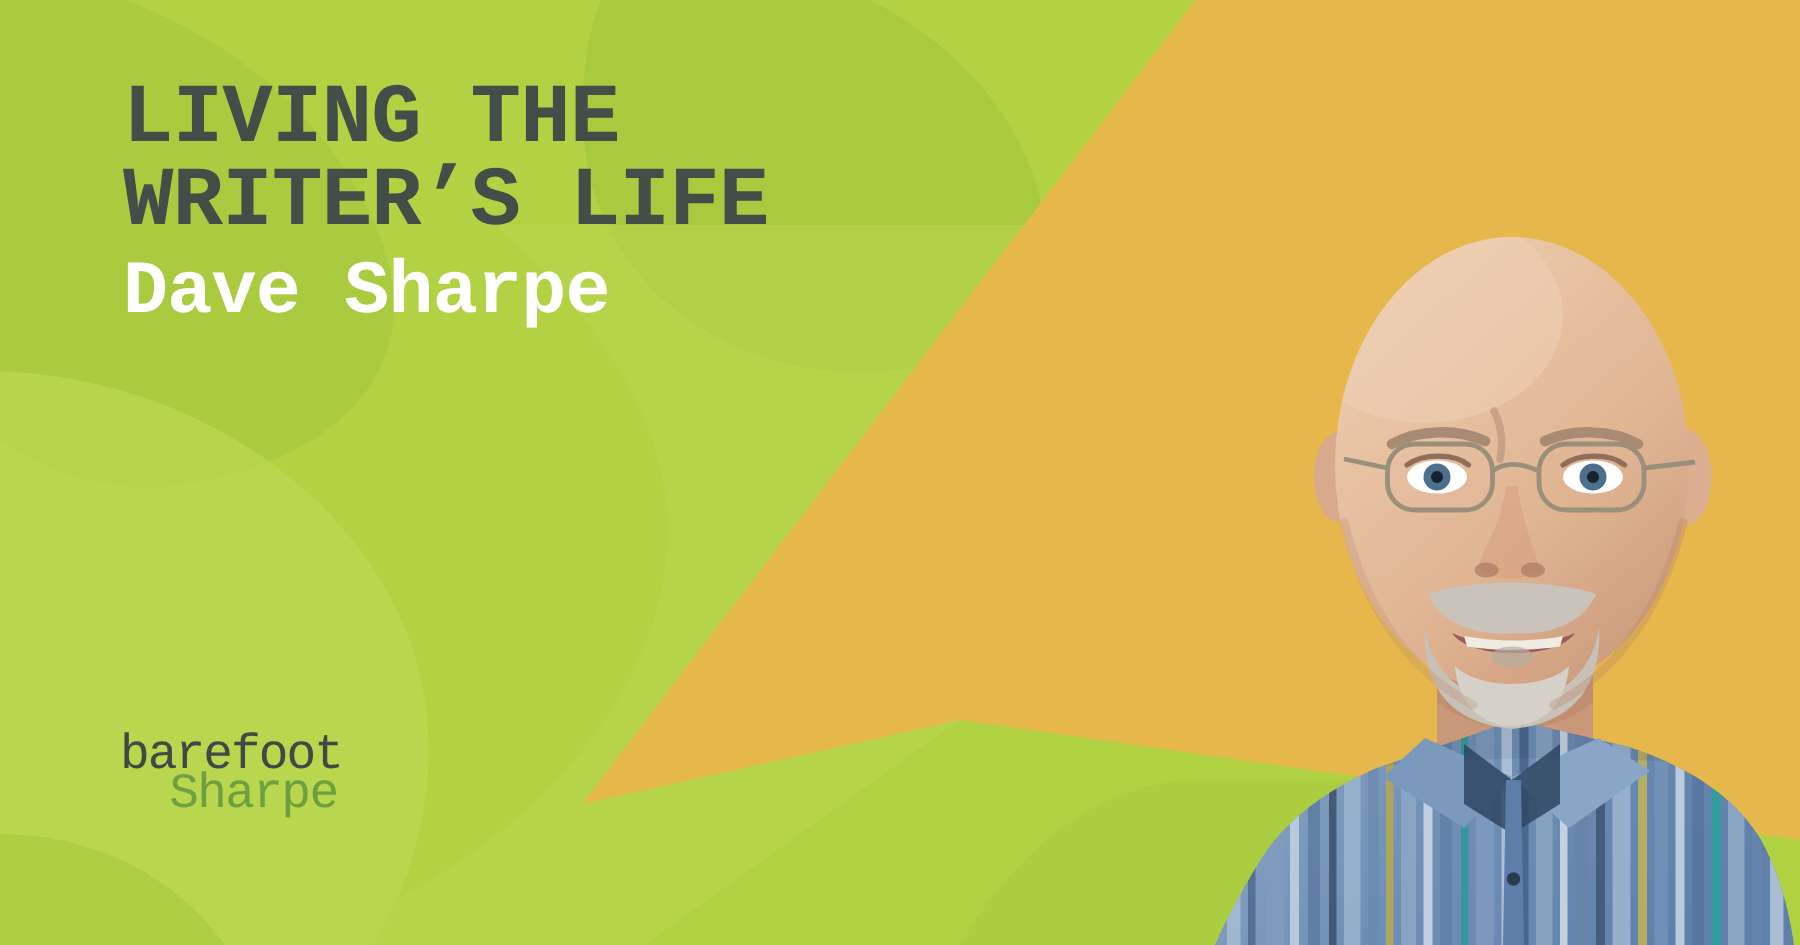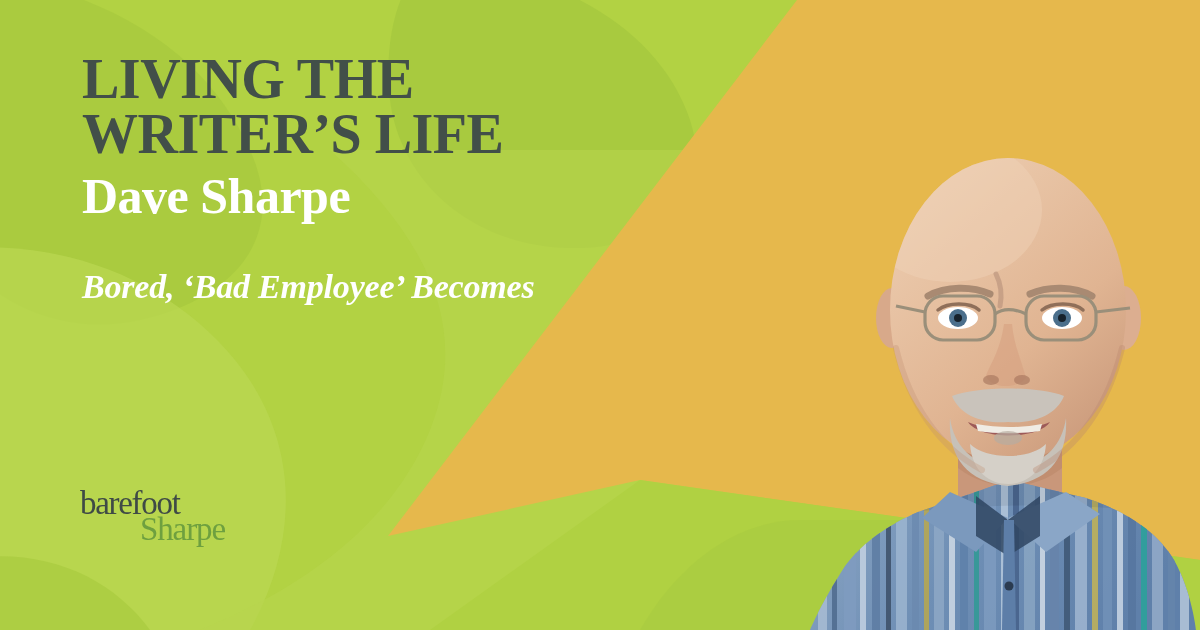--- a/index.html
+++ b/index.html
@@ -5,21 +5,21 @@
   html, body {
     margin: 0;
     padding: 0;
     background: #ffffff;
   }
   #banner {
     position: relative;
     width: 1200px;
     height: 630px;
     overflow: hidden;
-    font-family: Liberation Serif, serif;
+    font-family: Liberation Mono, monospace;
     background: #b2d243;
   }
 
   
   .bg-layer {
     position: absolute;
     inset: 0;
     width: 100%;
     height: 100%;
   }
@@ -142,21 +142,20 @@
     </g>
   </svg>
 
   <div class="text-block">
     <h1 class="headline">
       <span class="ln">LIVING THE</span>
       <span class="ln">WRITER’S LIFE</span>
     </h1>
     <div class="person-name">Dave Sharpe</div>
     <div class="subhead">
-      <span class="ln">Bored, ‘Bad Employee’ Becomes</span>
     </div>
   </div>
 
   <div class="logo">
     <span class="logo-top">barefoot</span>
     <span class="logo-bottom">Sharpe</span>
   </div>
 
   <svg class="portrait" viewBox="0 0 400 530" preserveAspectRatio="xMidYMax meet">
     <defs>

